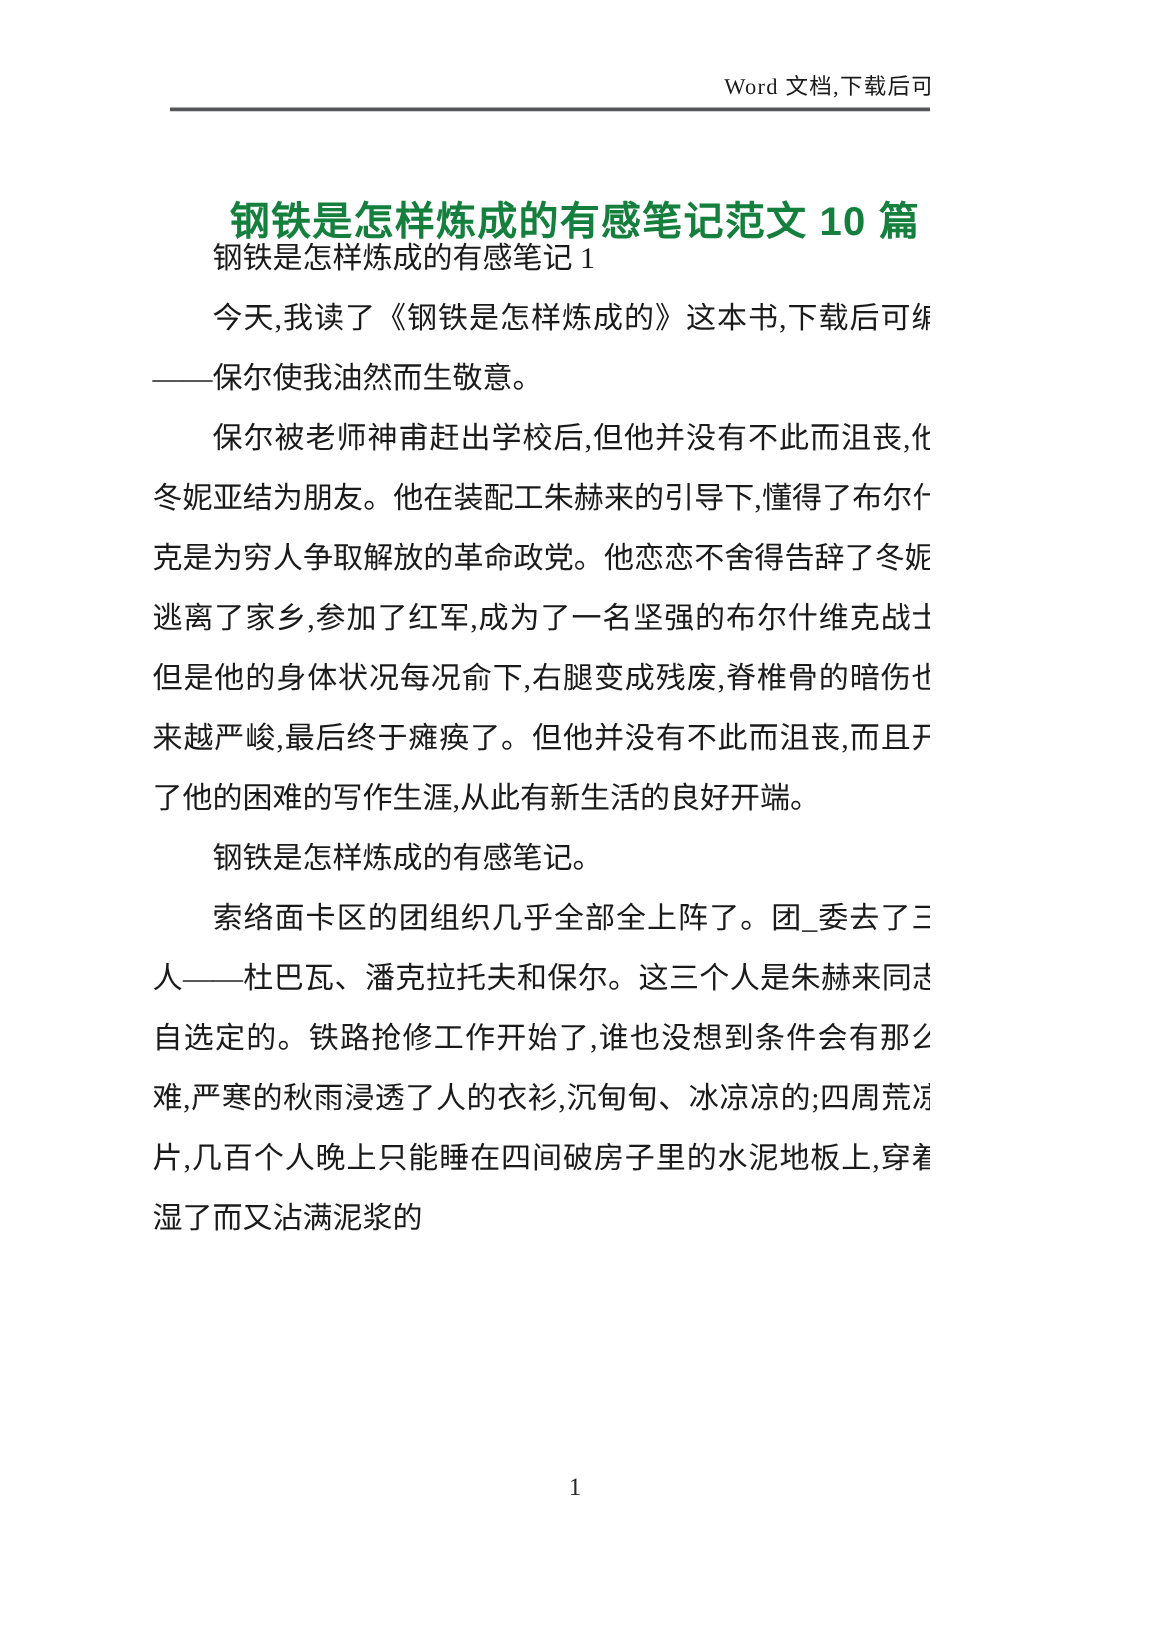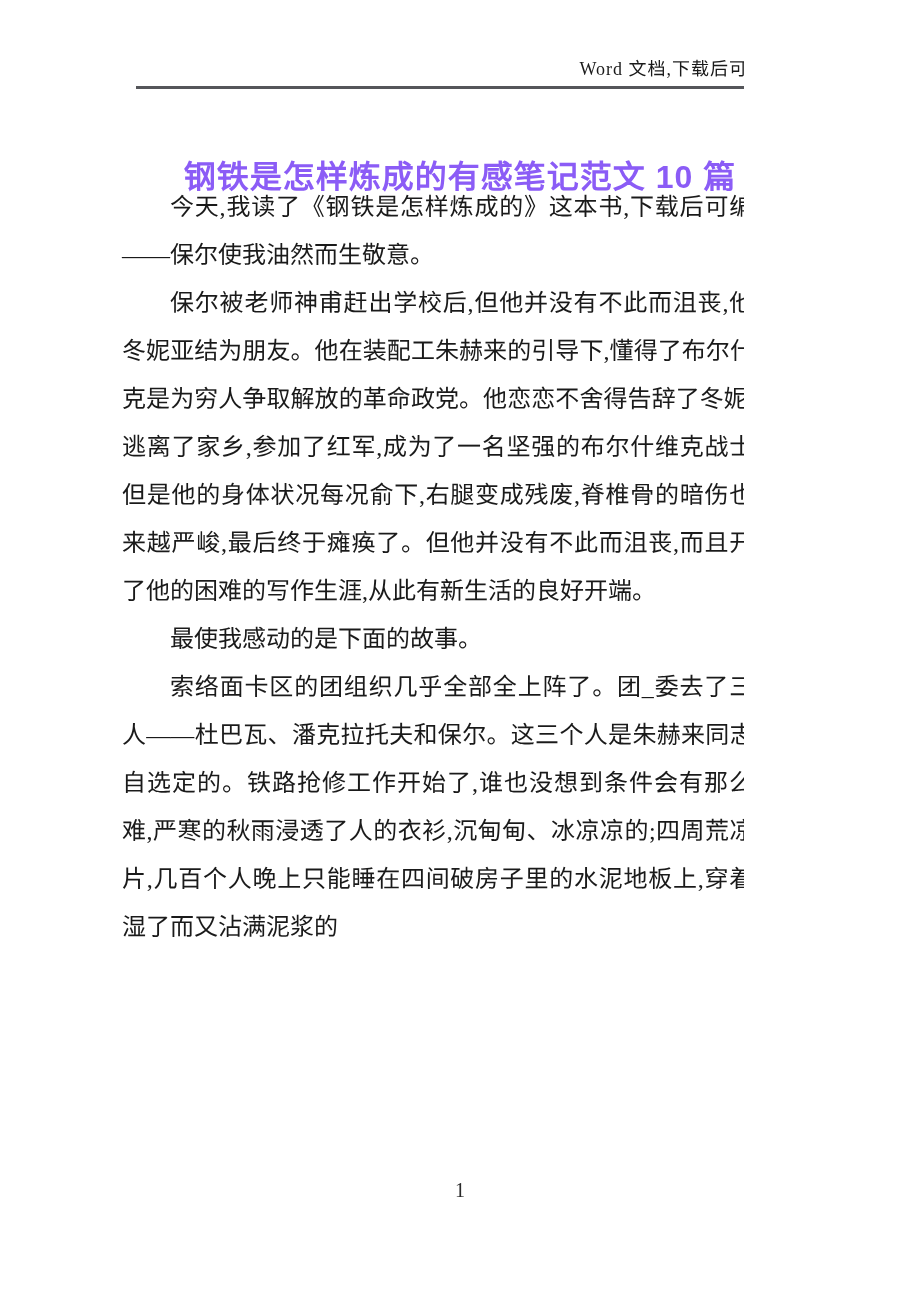--- a/index.html
+++ b/index.html
@@ -41,21 +41,21 @@
   .doc-title {
     position: absolute;
     top: 136px;
     left: 0;
     width: 920px;
     text-align: center;
     font-family: "Liberation Sans", "DejaVu Sans", sans-serif;
     font-weight: bold;
     font-size: 32px;
     line-height: 40px;
-    color: #8b5cf6;
+    color: #15803d;
     letter-spacing: 1px;
   }
   
   .doc-body {
     position: absolute;
     top: 183px;
     left: 122px;
     width: 656px;
     font-size: 24px;
     line-height: 48px;
@@ -84,21 +84,22 @@
 
 <div class="page">
 
   <div class="header-note">Word 文档,下载后可编辑</div>
 
   <div class="header-rule"></div>
 
   <h1 class="doc-title">钢铁是怎样炼成的有感笔记范文 10 篇</h1>
 
   <div class="doc-body">
+    <p>钢铁是怎样炼成的有感笔记 1</p>
     <p>今天,我读了《钢铁是怎样炼成的》这本书,下载后可编辑——保尔使我油然而生敬意。</p>
     <p>保尔被老师神甫赶出学校后,但他并没有不此而沮丧,他与冬妮亚结为朋友。他在装配工朱赫来的引导下,懂得了布尔什维克是为穷人争取解放的革命政党。他恋恋不舍得告辞了冬妮亚,逃离了家乡,参加了红军,成为了一名坚强的布尔什维克战士。但是他的身体状况每况俞下,右腿变成残废,脊椎骨的暗伤也越来越严峻,最后终于瘫痪了。但他并没有不此而沮丧,而且开始了他的困难的写作生涯,从此有新生活的良好开端。</p>
-    <p>最使我感动的是下面的故事。</p>
+    <p>钢铁是怎样炼成的有感笔记。</p>
     <p>索络面卡区的团组织几乎全部全上阵了。团_委去了三个人——杜巴瓦、潘克拉托夫和保尔。这三个人是朱赫来同志亲自选定的。铁路抢修工作开始了,谁也没想到条件会有那么艰难,严寒的秋雨浸透了人的衣衫,沉甸甸、冰凉凉的;四周荒凉一片,几百个人晚上只能睡在四间破房子里的水泥地板上,穿着淋湿了而又沾满泥浆的</p>
   </div>
 
   <div class="page-number">1</div>
 
 </div>
 
 </body></html>

